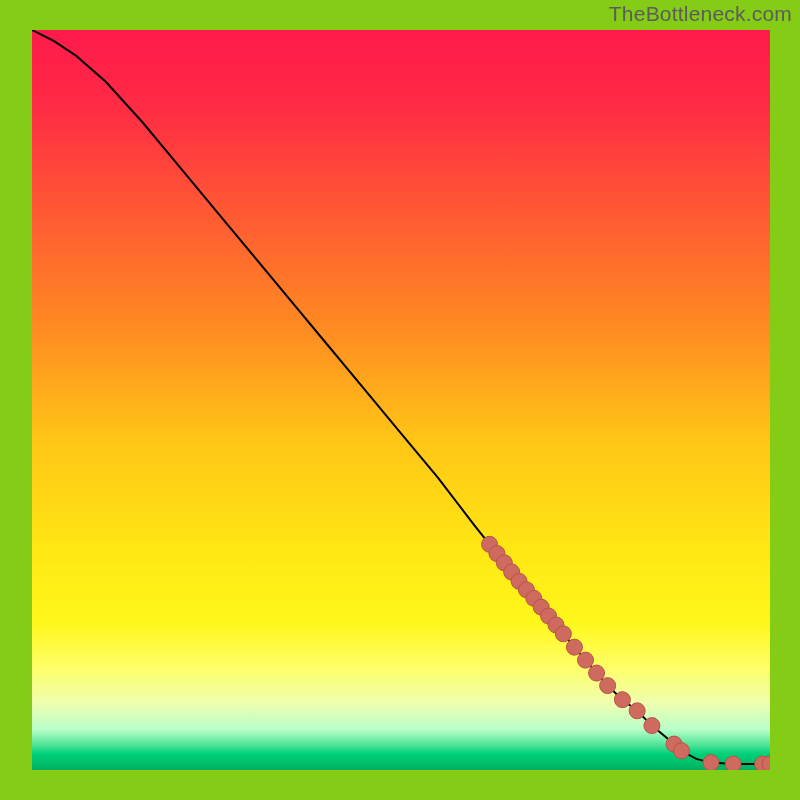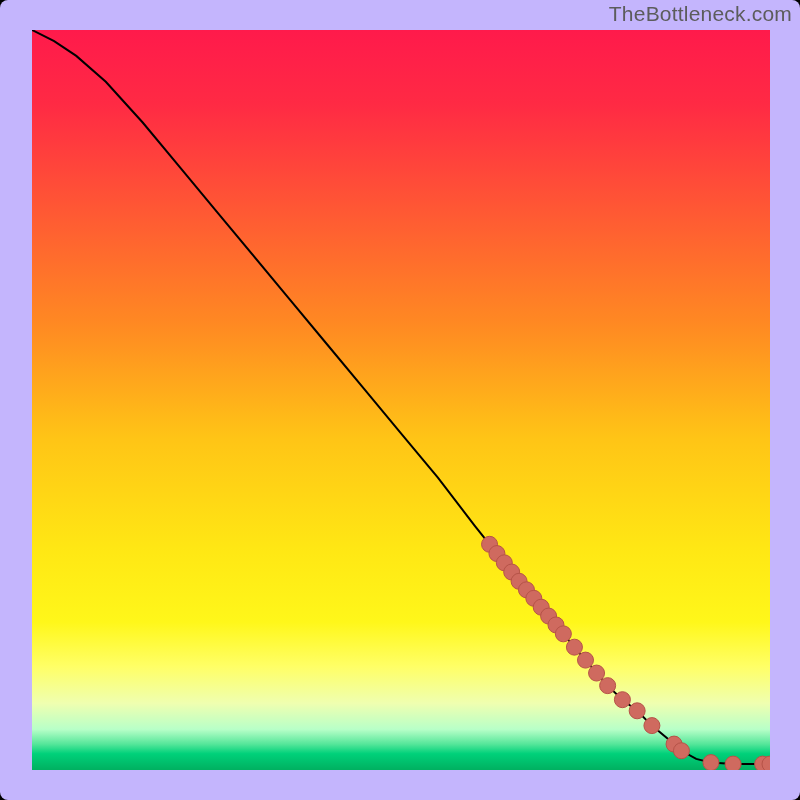--- a/index.html
+++ b/index.html
@@ -10,22 +10,21 @@
     background: #000;
     overflow: hidden;
     font-family: Arial, Helvetica, sans-serif;
   }
   .frame {
     position: absolute;
     left: 0;
     top: 0;
     width: 800px;
     height: 800px;
-    background: #c4b5fd;
-    border-radius: 8px;
+    background: #84cc16;
   }
   .watermark {
     position: absolute;
     top: 2px;
     right: 8px;
     color: #5c5c5c;
     font-size: 21px;
     font-weight: 400;
     letter-spacing: 0.2px;
     user-select: none;

